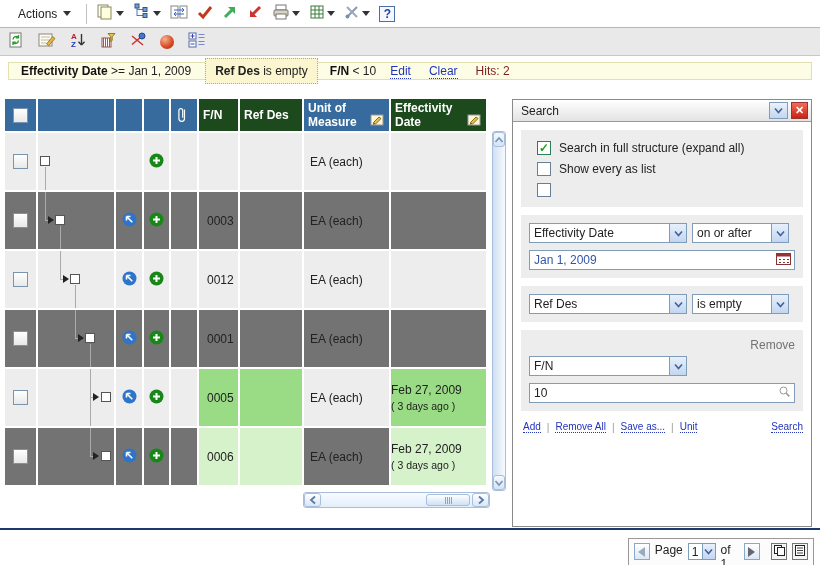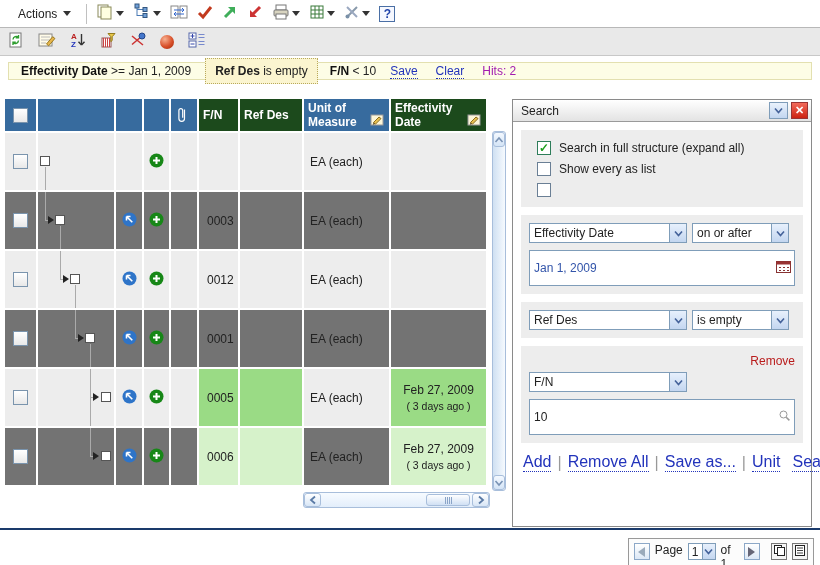--- a/index.html
+++ b/index.html
@@ -15,38 +15,38 @@
   .caret{width:0;height:0;border-left:4px solid transparent;border-right:4px solid transparent;border-top:5px solid #333}
   .help-box{width:16px;height:16px;border:1px solid #4a6fa5;background:#f6f8ff;color:#2244aa;font-weight:bold;font-size:12px;display:flex;align-items:center;justify-content:center}
   .sphere{width:14px;height:14px;border-radius:50%;background:radial-gradient(circle at 35% 30%,#f7b090,#d8502a 55%,#a02808)}
 
   
   .filterbar{position:absolute;left:8px;top:62px;width:804px;height:18px;background:#fdfde6;border:1px solid #e3e0b0;display:flex;align-items:center;padding-left:12px;font-size:12px}
   .fcrit{margin-right:14px;white-space:nowrap}
   .fcrit b{font-weight:bold;color:#111}
   .fchip{border:1px dotted #b8a95c;background:#fbf5d0;padding:5px 9px;margin-right:12px;white-space:nowrap}
   .flink{color:#2233bb;border-bottom:1px dotted #2233bb;margin-right:18px;cursor:pointer;white-space:nowrap}
-  .fhits{color:#a21caf}
+  .fhits{color:#7f1d1d}
 
   
   .tablewrap{position:absolute;left:3px;top:97px}
   table.grid{border-collapse:separate;border-spacing:2px;table-layout:fixed}
   table.grid td{vertical-align:middle;overflow:hidden}
   .hb{background:#376b9e}
   .hg{background:#1c4a1c}
   th{color:#fff;font-size:12px;font-weight:bold;text-align:left;padding:2px 4px;height:32px;vertical-align:middle}
   th .hwrap{display:flex;align-items:flex-end;justify-content:space-between}
   .cg{background:#ededed}
   .cw{background:#737373}
   .hld{background:#9adb85}
   .hll{background:#d6f2ca}
   td.rowcell{height:57px;font-size:12px}
   td.fncell{padding-left:8px}
   td.uomcell{padding-left:6px}
-  td.effcell{text-align:center}
+  td.effcell{}
   .eff-ago{font-size:10.5px;margin-top:3px}
   .cbx{width:15px;height:15px;background:linear-gradient(#ffffff,#e8e8e8);border:1px solid #7a94ad;margin:0 auto}
   .tree{position:relative;height:57px}
   .tnode{position:absolute;width:10px;height:10px;background:#fff;border:1px solid #555;top:23px}
   .tarrow{position:absolute;top:24px;width:0;height:0;border-left:6px solid #222;border-top:4px solid transparent;border-bottom:4px solid transparent}
   .tv{position:absolute;width:1px;background:#aaa}
   .th{position:absolute;height:1px;background:#aaa;top:28px}
   .iconcell{text-align:center}
 
   
@@ -68,25 +68,25 @@
   .optrow{display:flex;align-items:center;gap:8px;margin:3px 0 7px 8px}
   .optrow:last-child{margin-bottom:2px}
   .ckb{width:14px;height:14px;background:#fff;border:1px solid #6a7f95;flex:0 0 auto;display:flex;align-items:center;justify-content:center}
   .ckb.on{border-color:#2e7d5a;color:#1e9e1e;font-weight:bold;font-size:12px}
   .selrow{display:flex;gap:5px}
   .sel{height:20px;border:1px solid #7f9db9;background:#fff;display:flex;align-items:center}
   .sel .stxt{flex:1;padding-left:4px;white-space:nowrap;overflow:hidden}
   .sel-btn{width:17px;height:18px;border-left:1px solid #7f9db9;background:linear-gradient(#e7f0fc,#c3d6f0);display:flex;align-items:center;justify-content:center;flex:0 0 auto}
   .sel.fld{width:158px}
   .sel.op{width:97px}
-  .inprow{height:36px;border:1px solid #7f9db9;background:#fff;display:flex;align-items:center;margin-top:7px;padding-right:3px}
+  .inprow{height:20px;border:1px solid #7f9db9;background:#fff;display:flex;align-items:center;margin-top:7px;padding-right:3px}
   .inprow input{flex:1;border:none;outline:none;height:16px;padding-left:4px;font-family:"Liberation Sans",sans-serif;font-size:12px;color:#3355aa;background:transparent}
   .inprow input.dark{color:#222}
-  .removelink{text-align:right;color:#b91c1c;margin-bottom:4px;cursor:pointer}
-  .linksrow{display:flex;align-items:center;gap:6px;padding:2px 0 0 2px;font-size:16px}
+  .removelink{text-align:right;color:#737373;margin-bottom:4px;cursor:pointer}
+  .linksrow{display:flex;align-items:center;gap:6px;padding:2px 0 0 2px;font-size:10px}
   .dlink{color:#2233bb;border-bottom:1px dotted #2233bb;cursor:pointer;white-space:nowrap}
   .lsep{color:#999}
   .spacer{flex:1}
 
   
   .navline{position:absolute;left:0;top:528px;width:820px;height:2px;background:#1a3a6b}
   .pager{position:absolute;left:628px;top:538px;width:186px;height:42px;border:1px solid #999;background:#fcfcfc;display:flex;align-items:flex-start;padding:4px 5px;gap:5px}
   .pgbtn{width:17px;height:17px;border:1px solid #8ca8c8;background:linear-gradient(#ffffff,#dce8f6);display:flex;align-items:center;justify-content:center}
   .tri-l{width:0;height:0;border-top:5px solid transparent;border-bottom:5px solid transparent;border-right:7px solid #9aaabb}
   .tri-r{width:0;height:0;border-top:5px solid transparent;border-bottom:5px solid transparent;border-left:7px solid #667;}
@@ -207,21 +207,21 @@
           <rect x="1" y="9" width="7" height="6" fill="#fff" stroke="#5566aa"></rect>
           <path d="M2.5 12h4" stroke="#3344aa"></path>
           <path d="M10.5 2.5h6M10.5 5.5h6M10.5 9.5h6M10.5 12.5h6" stroke="#7788cc"></path>
         </svg></span>
   </div>
 
   <div class="filterbar">
     <span class="fcrit"><b>Effectivity Date</b>&nbsp;<span>&gt;= Jan 1, 2009</span></span>
     <span class="fchip"><b>Ref Des</b>&nbsp;<span>is empty</span></span>
     <span class="fcrit"><b>F/N</b>&nbsp;<span>&lt; 10</span></span>
-    <span class="flink">Save</span>
+    <span class="flink">Edit</span>
     <span class="flink">Clear</span>
     <span class="fhits">Hits: 2</span>
   </div>
 
   <div class="tablewrap">
     <table class="grid">
       <colgroup>
         <col style="width:31px">
           <col style="width:76px">
           <col style="width:26px">

